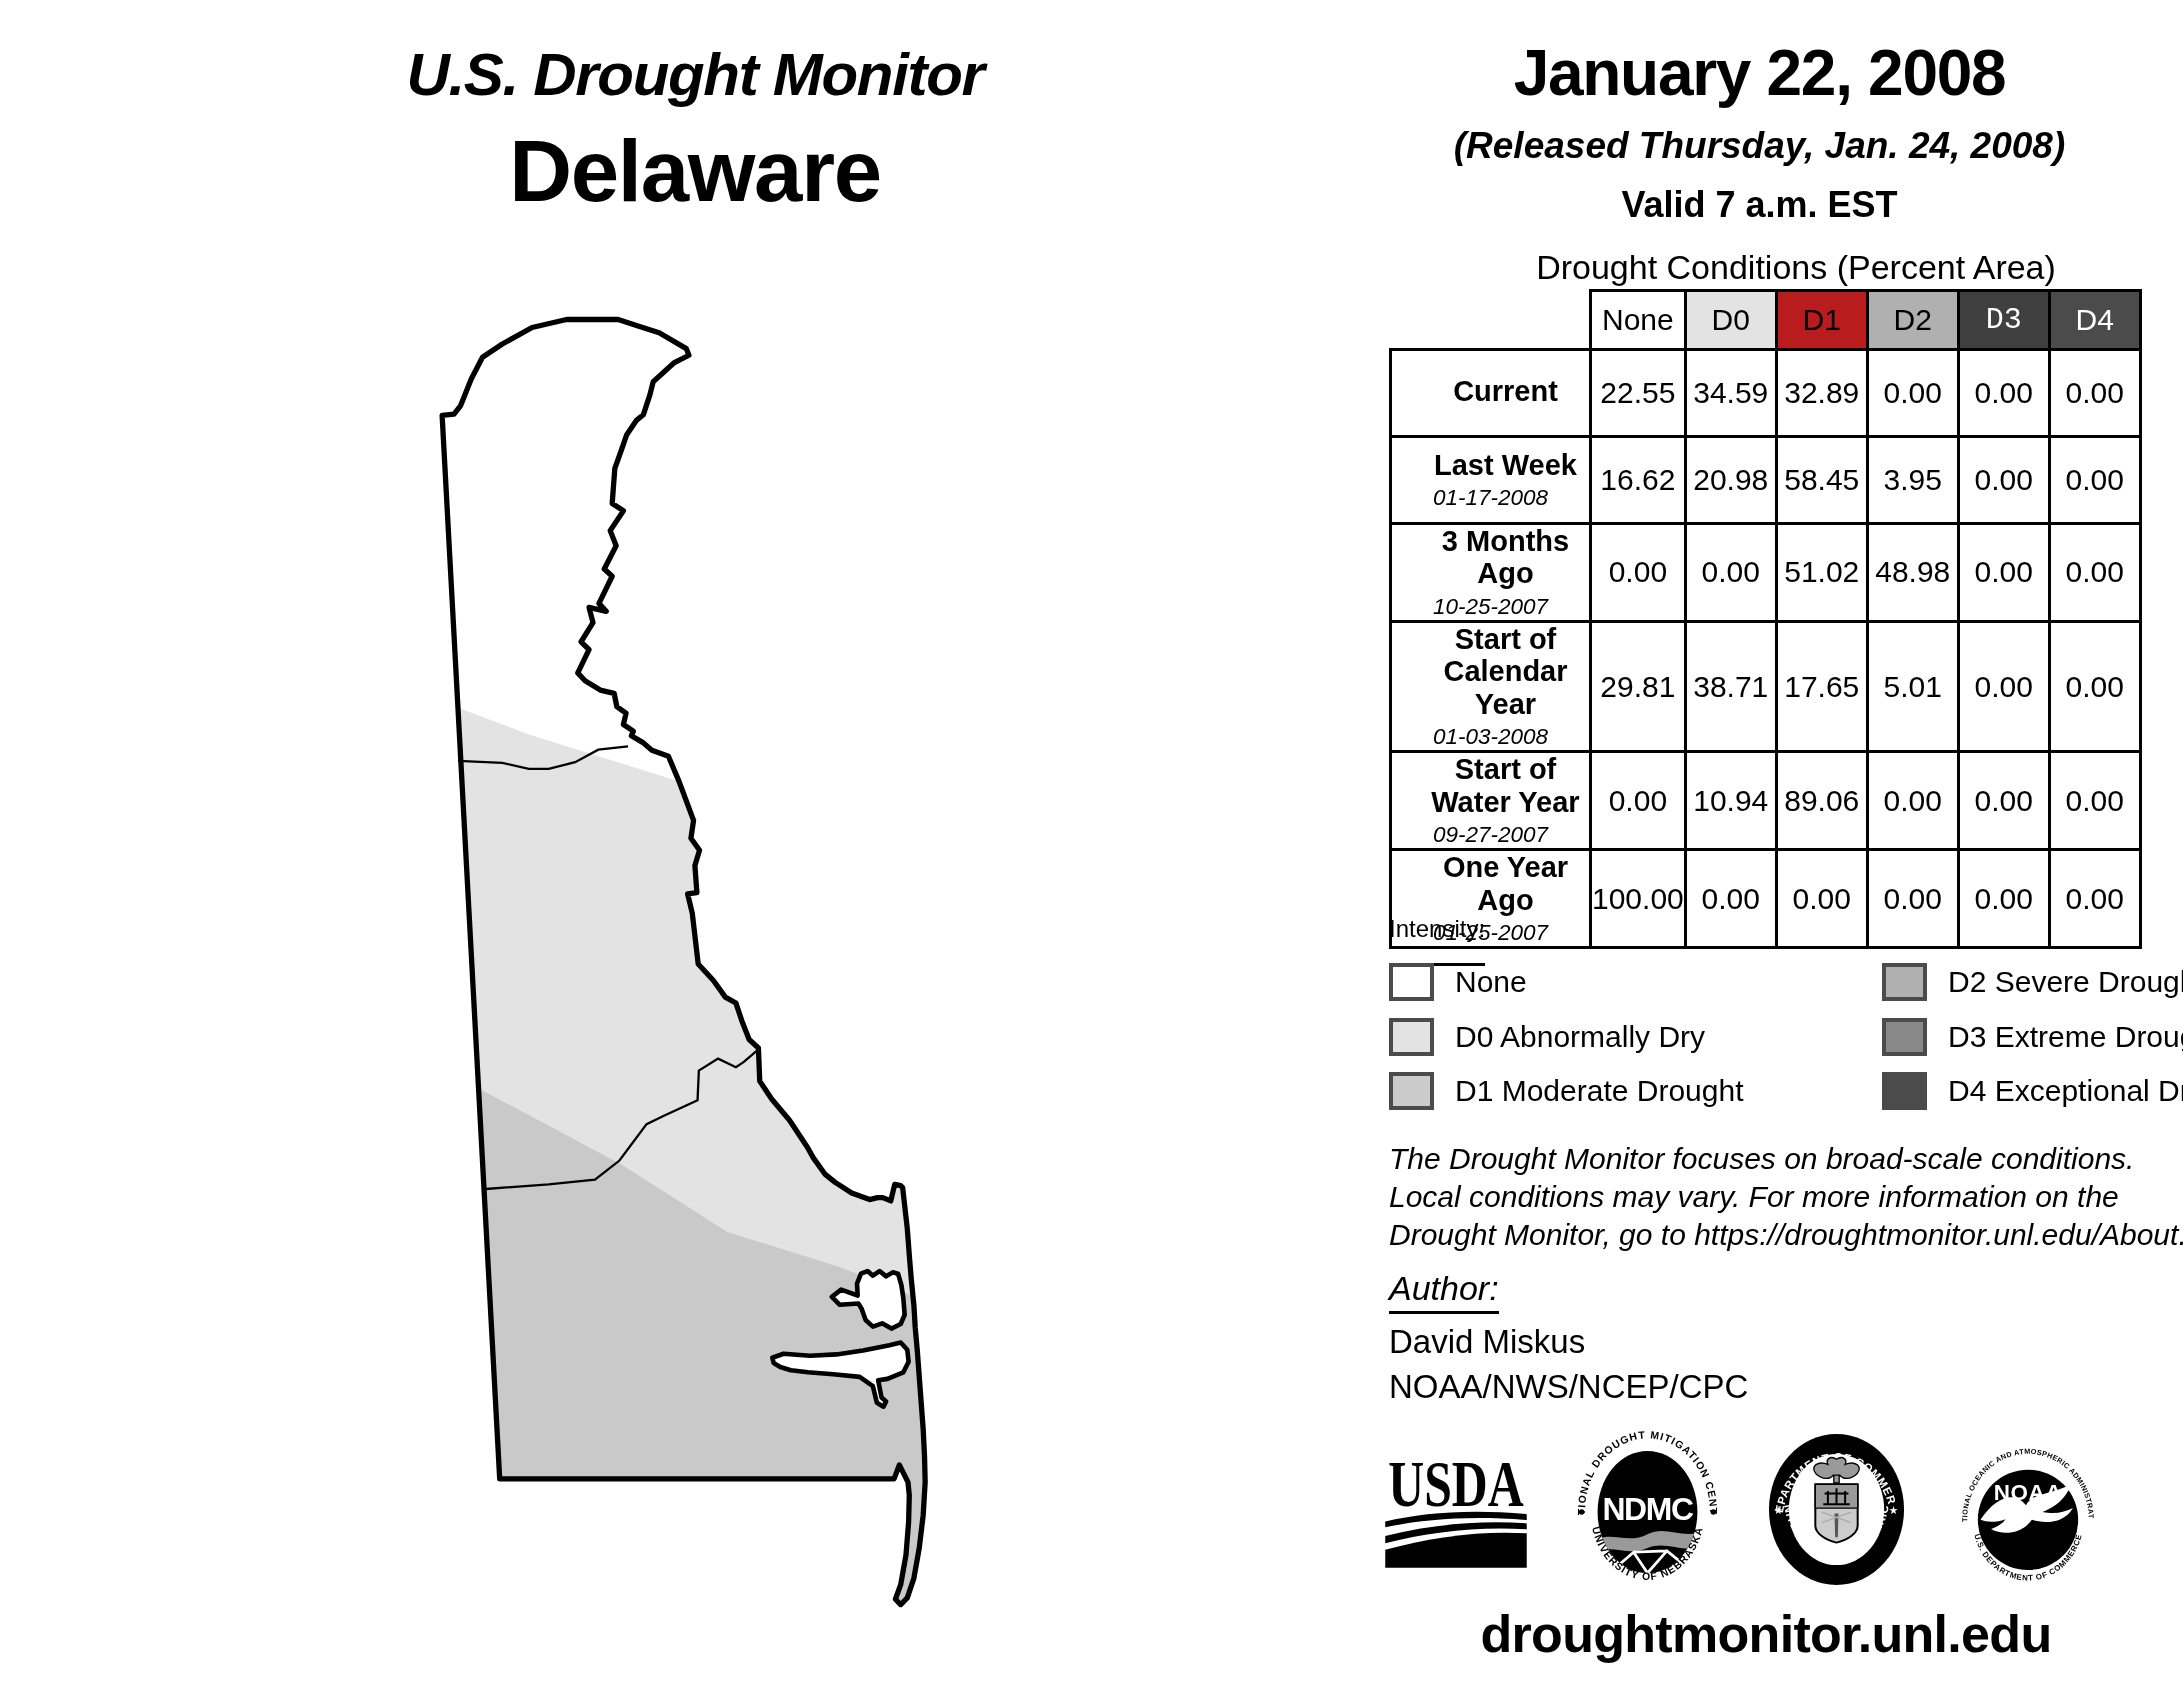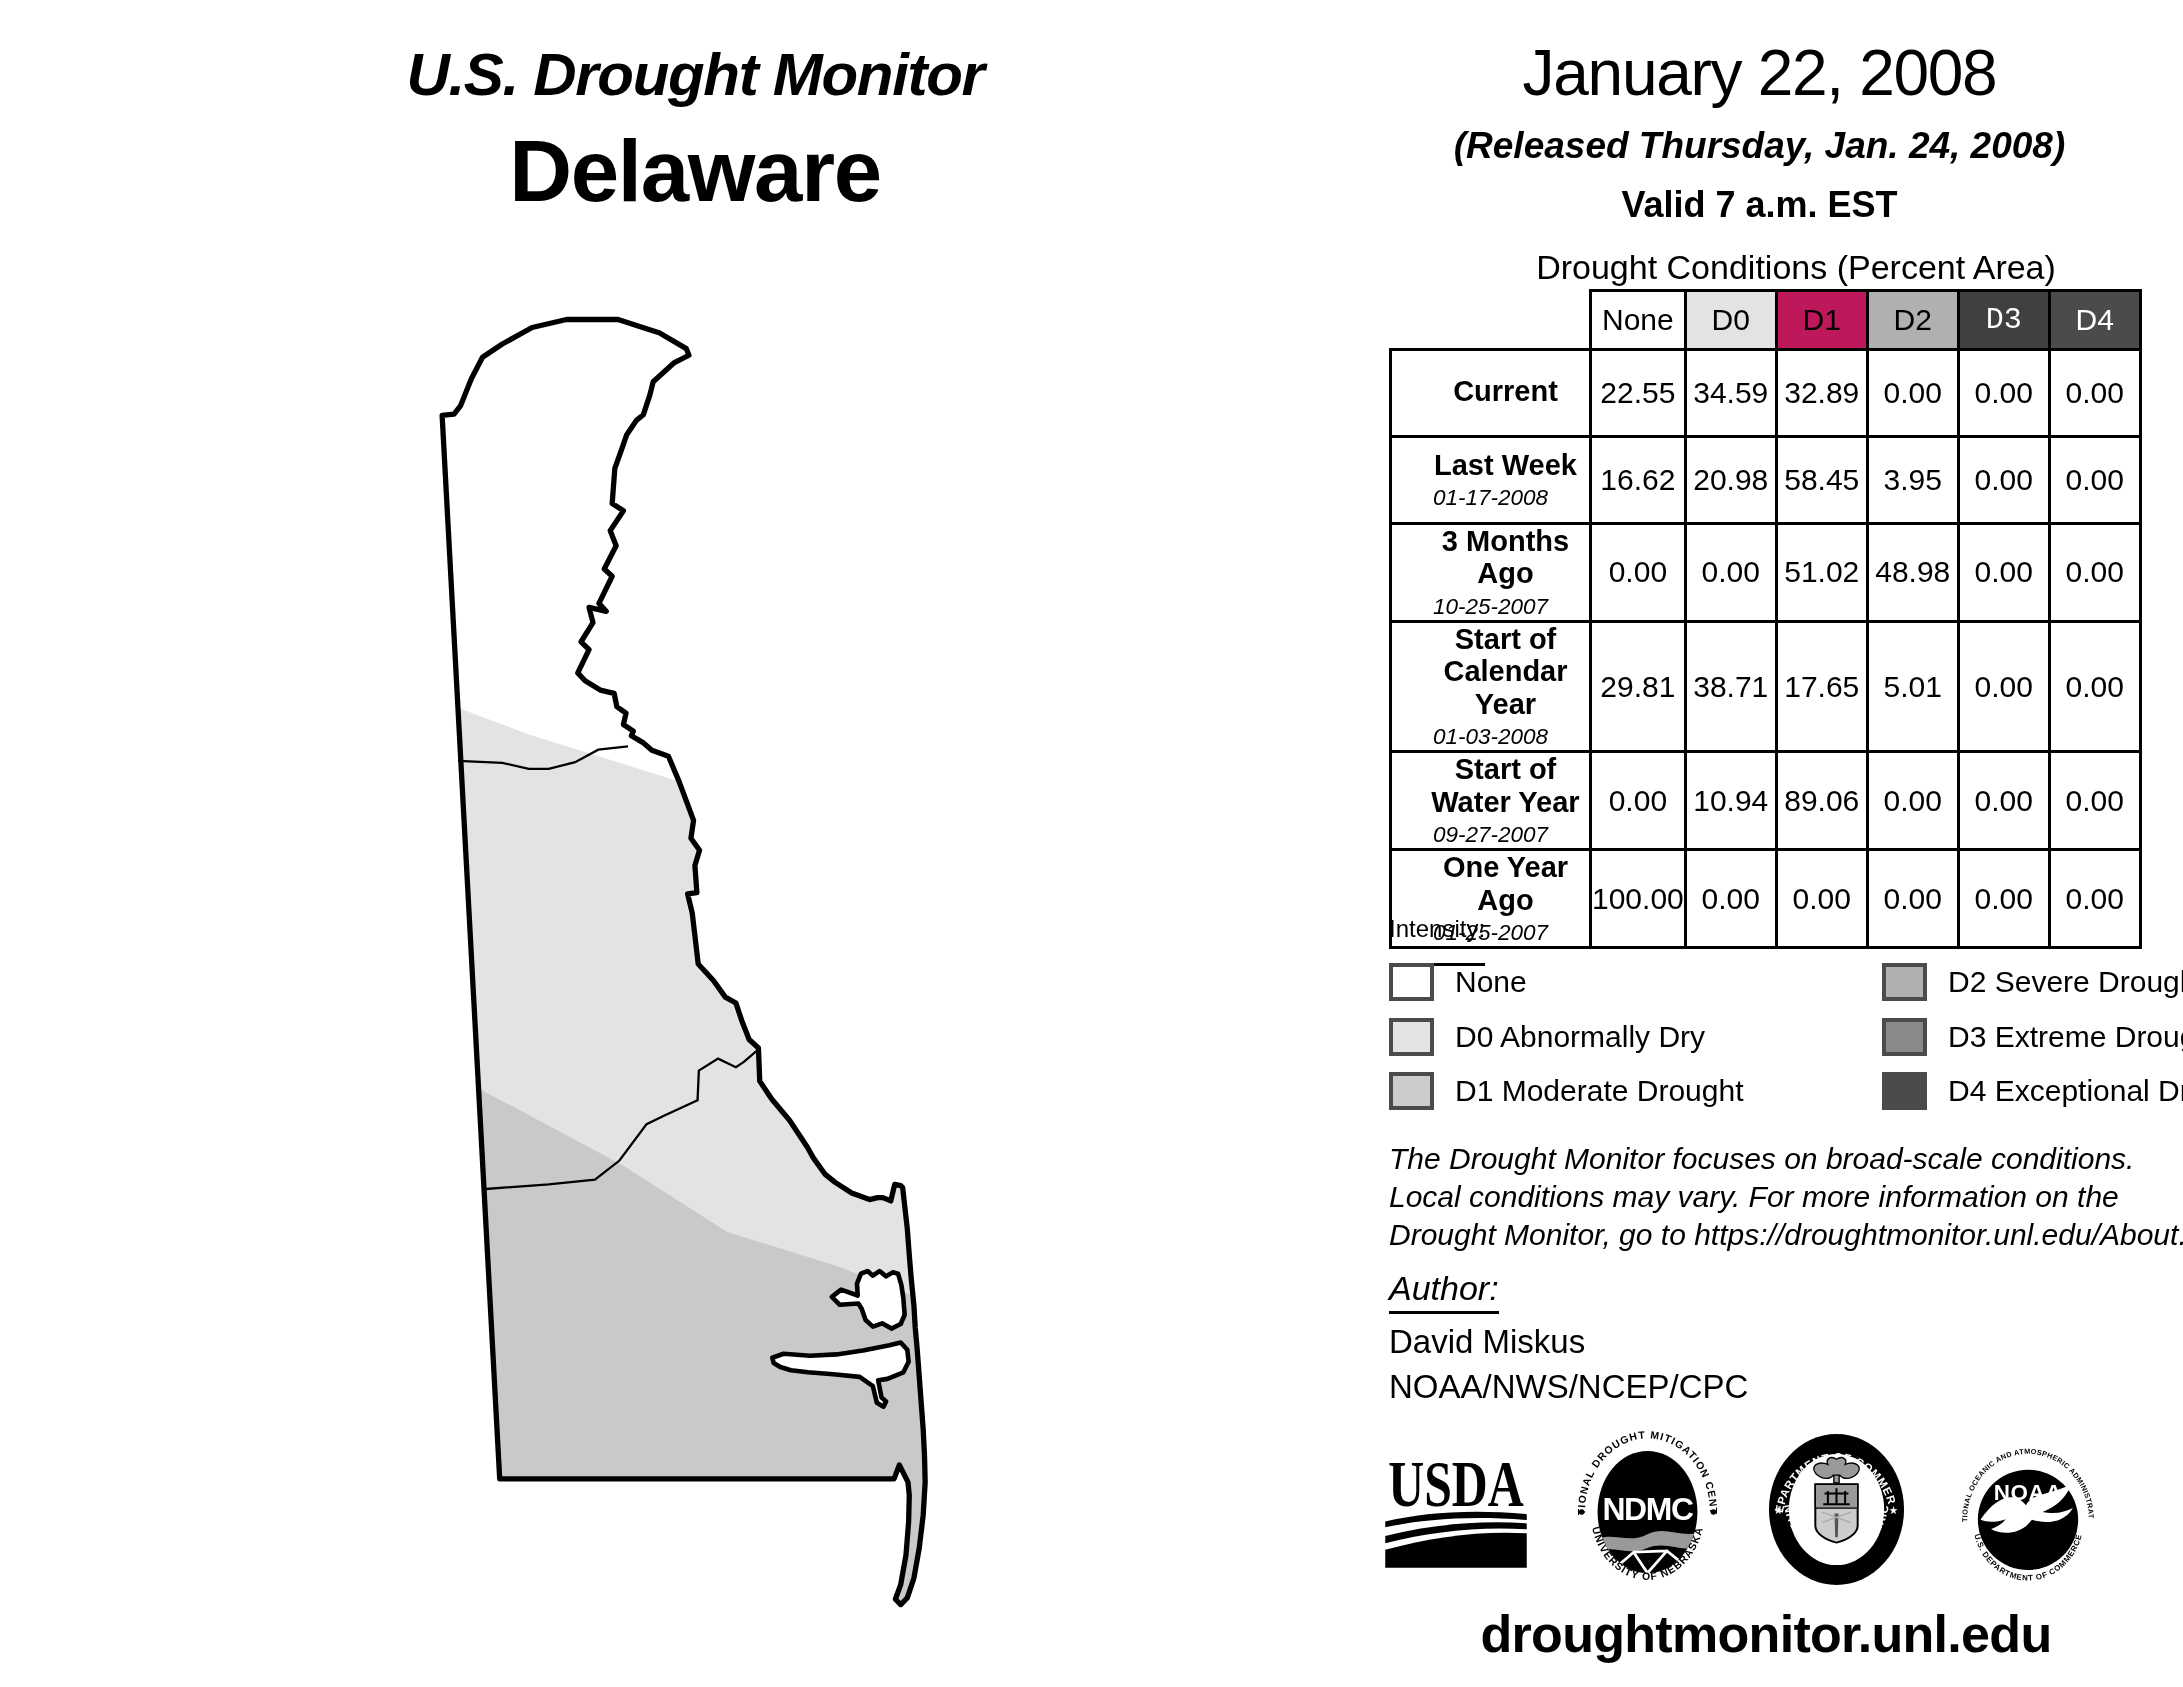--- a/index.html
+++ b/index.html
@@ -6,21 +6,21 @@
   body{width:2183px;height:1687px;position:relative;font-family:"Liberation Sans",sans-serif;color:#000;overflow:hidden;}
   .abs{position:absolute;}
 
   
   .title-wrap{left:298px;top:40px;width:794px;text-align:center;}
   .title-line1{font-size:60px;font-weight:bold;font-style:italic;letter-spacing:-1.3px;}
   .title-line2{font-size:87px;font-weight:bold;margin-top:12px;letter-spacing:-1.3px;}
 
   
   .date-wrap{left:1376px;top:36px;width:767px;text-align:center;}
-  .date-main{font-size:64px;font-weight:normal;letter-spacing:-1.3px;text-align:center;}
+  .date-main{font-size:64px;font-weight:bold;letter-spacing:-1.3px;text-align:center;}
   .date-released{font-size:37px;font-weight:bold;font-style:italic;margin-top:14.6px;}
   .date-valid{font-size:36px;font-weight:bold;margin-top:17px;}
 
   .tbl-caption{left:1429px;top:248px;width:734px;text-align:center;font-size:34px;}
 
   
   table.dm{position:absolute;left:1389px;top:289px;border-collapse:collapse;table-layout:fixed;}
   table.dm td{border:3.3px solid #000;text-align:center;vertical-align:middle;font-size:30px;padding:0;}
   table.dm td.corner{border:none;background:#fff;}
   table.dm tr.hdr td{height:56px;}
@@ -92,21 +92,21 @@
       <col style="width:91px">
     <col style="width:91px">
       <col style="width:91px">
       <col style="width:91px">
   </colgroup>
   <tbody>
       <tr class="hdr">
     <td class="corner"></td>
     <td style="background: rgb(255, 255, 255);">None</td>
     <td style="background: rgb(227, 227, 227);">D0</td>
-    <td style="background: #be185d;">D1</td>
+    <td style="background: #b91c1c;">D1</td>
     <td style="background: rgb(176, 176, 176);">D2</td>
     <td class="light" style="background: #404040; font-family: Liberation Mono, monospace;">D3</td>
     <td class="light" style="background: rgb(75, 75, 75);">D4</td>
   </tr>
   <tr class="body">
     <td>
       <div class="rowlabel">Current</div>
       <div class="rowdate"></div>
     </td>
     <td>22.55</td>

